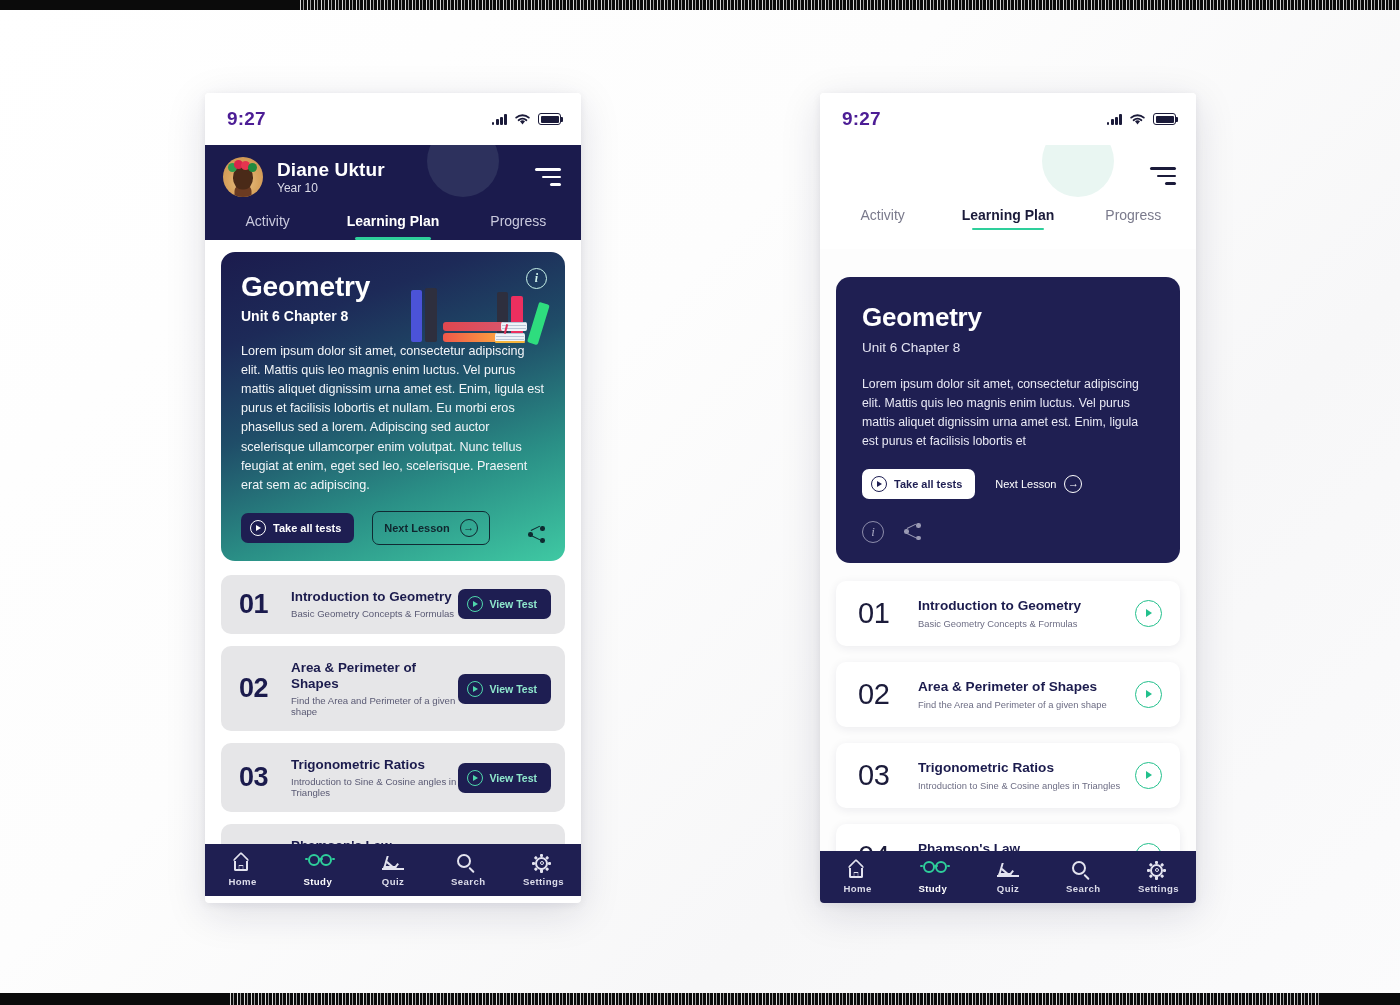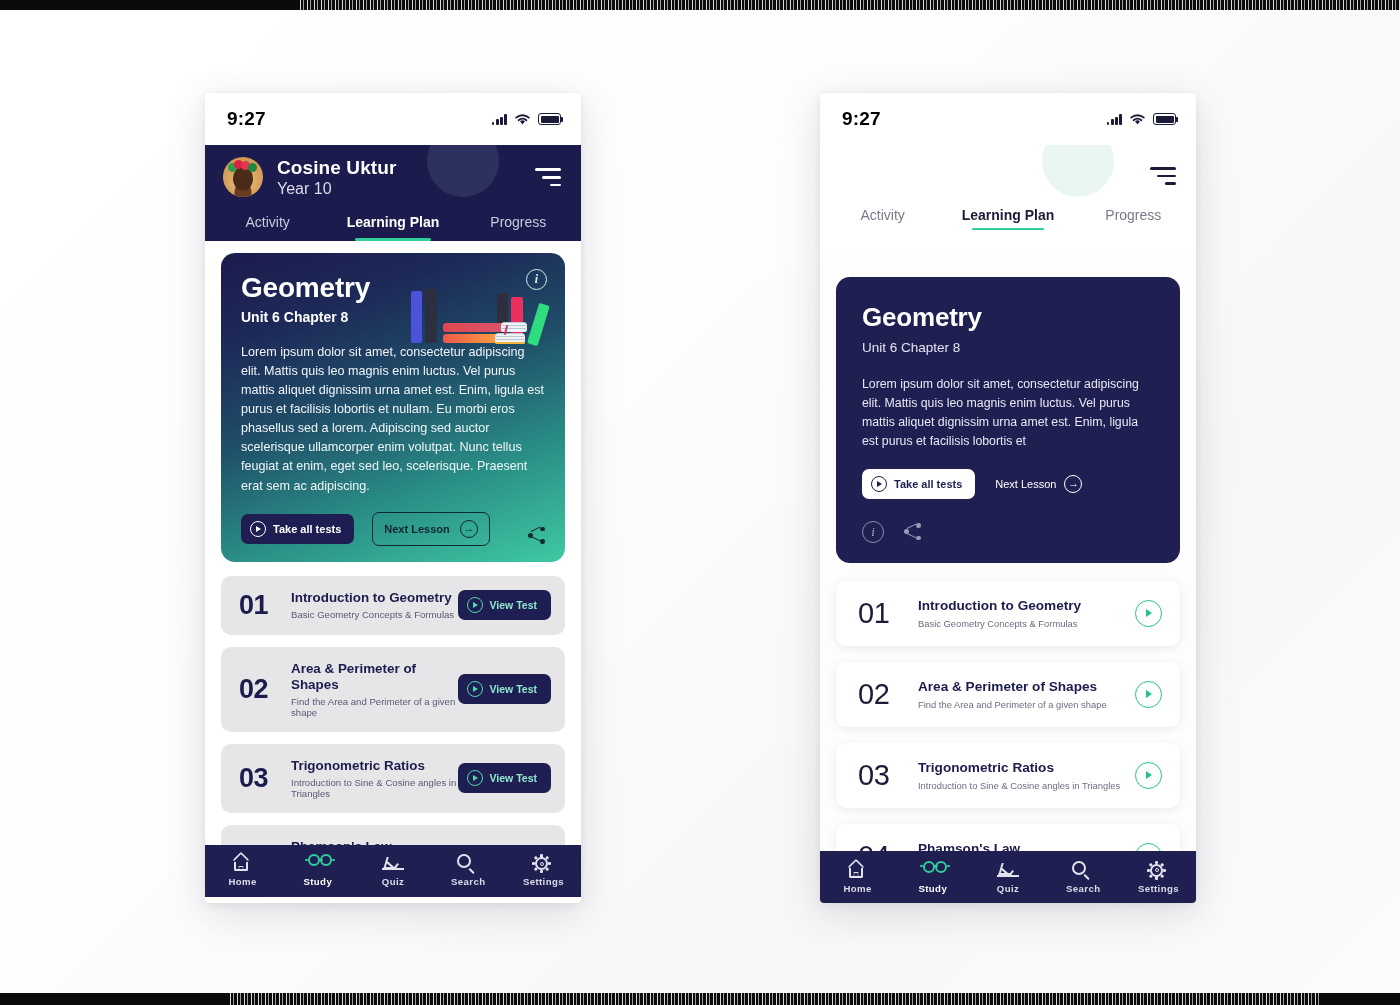--- a/index.html
+++ b/index.html
@@ -43,21 +43,21 @@
   #phone-left  { left: 205px; top: 93px; }
   #phone-right { left: 820px; top: 93px; }
 
   
   .statusbar {
     height: 52px; background: #fff;
     display: flex; align-items: center; justify-content: space-between;
     padding: 0 20px 0 22px;
     position: relative; z-index: 5;
   }
-  .clock { font-size: 19px; font-weight: 700; color: #000000; letter-spacing: .2px; }
+  .clock { font-size: 19px; font-weight: 700; color: #4c1d95; letter-spacing: .2px; }
   .sb-icons { display: flex; align-items: center; gap: 7px; }
   .signal { display: flex; align-items: flex-end; gap: 1.6px; height: 12px; }
   .signal i { display: block; width: 2.6px; background: #1b1b3a; border-radius: 1px; }
   .signal i:nth-child(1){height:3.5px}
   .signal i:nth-child(2){height:6px}
   .signal i:nth-child(3){height:8.5px}
   .signal i:nth-child(4){height:11px}
   .battery { width: 23px; height: 12px; border: 1.6px solid #1b1b3a; border-radius: 3px; padding: 1.5px; position: relative; }
   .battery::after { content:''; position:absolute; right:-3.4px; top:3.2px; width:2px; height:4.5px; background:#1b1b3a; border-radius:0 1px 1px 0; }
   .battery i { display:block; width:100%; height:100%; background:#1b1b3a; border-radius:1px; }
@@ -81,21 +81,21 @@
   .avatar .face { position:absolute; left:50%; top:46%; transform:translate(-50%,-40%); width:20px; height:24px; border-radius:50% 50% 46% 46%; background:#4a2a18; }
   .avatar .neck { position:absolute; left:50%; bottom:0; transform:translateX(-50%); width:17px; height:12px; background:#6b3b22; border-radius:6px 6px 0 0; }
   .avatar .flower { position:absolute; top:3px; left:50%; transform:translateX(-50%); width:30px; height:12px; }
   .avatar .flower span { position:absolute; width:9px; height:9px; border-radius:50%; }
   .avatar .flower span:nth-child(1){ left:0;  top:3px; background:#2e9d4e; }
   .avatar .flower span:nth-child(2){ left:6px;top:0;  background:#d9244a; }
   .avatar .flower span:nth-child(3){ left:13px;top:1px;background:#e5354f; }
   .avatar .flower span:nth-child(4){ left:20px;top:3px;background:#1f8a3f; }
   .name-block { margin-left: 14px; flex: 1 1 auto; }
   .user-name { font-size: 19px; font-weight: 800; color: #ffffff; letter-spacing: .1px; line-height: 1.15; }
-  .user-sub { font-size: 16px; color: #dcdce8; margin-top: 1px; }
+  .user-sub { font-size: 12px; color: #dcdce8; margin-top: 1px; }
   .hamburger { width: 26px; height: 18px; display:flex; flex-direction: column; align-items: flex-end; justify-content: space-between; cursor: pointer; }
   .hamburger i { display:block; height:2.6px; border-radius:2px; background:#ffffff; }
   .hamburger i:nth-child(1){ width:100%; }
   .hamburger i:nth-child(2){ width:72%; }
   .hamburger i:nth-child(3){ width:44%; }
   .hamburger.darkbars i { background:#1b1b3a; }
 
   
   .tabs { display:flex; position: relative; z-index:3; }
   .tab { flex:1 1 0; text-align:center; font-size: 14px; padding: 12px 16px 11px; position: relative; cursor: pointer; }
@@ -279,21 +279,21 @@
           <div class="neck"></div>
             <div class="face"></div>
           <div class="flower">
               <span></span>
               <span></span>
               <span></span>
               <span></span>
             </div>
         </div>
         <div class="name-block">
-          <div class="user-name">Cosine Uktur</div>
+          <div class="user-name">Diane Uktur</div>
           <div class="user-sub">Year 10</div>
         </div>
         <div class="hamburger">
             <i></i>
             <i></i>
             <i></i>
           </div>
       </div>
 
       <div class="tabs">

